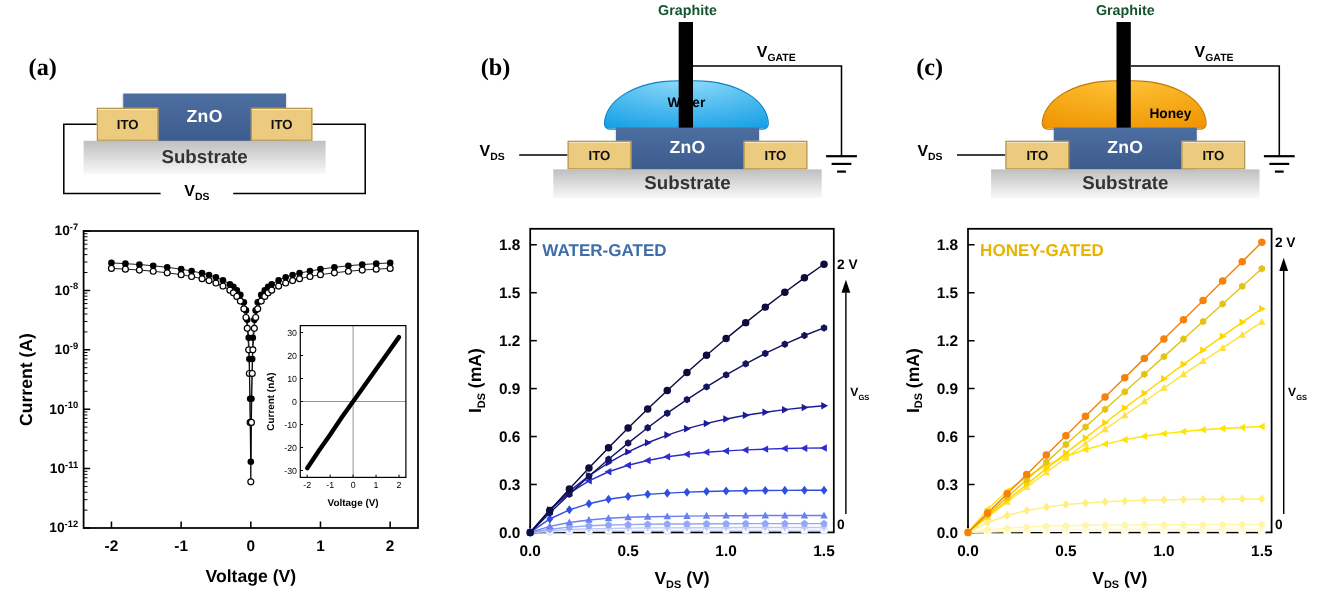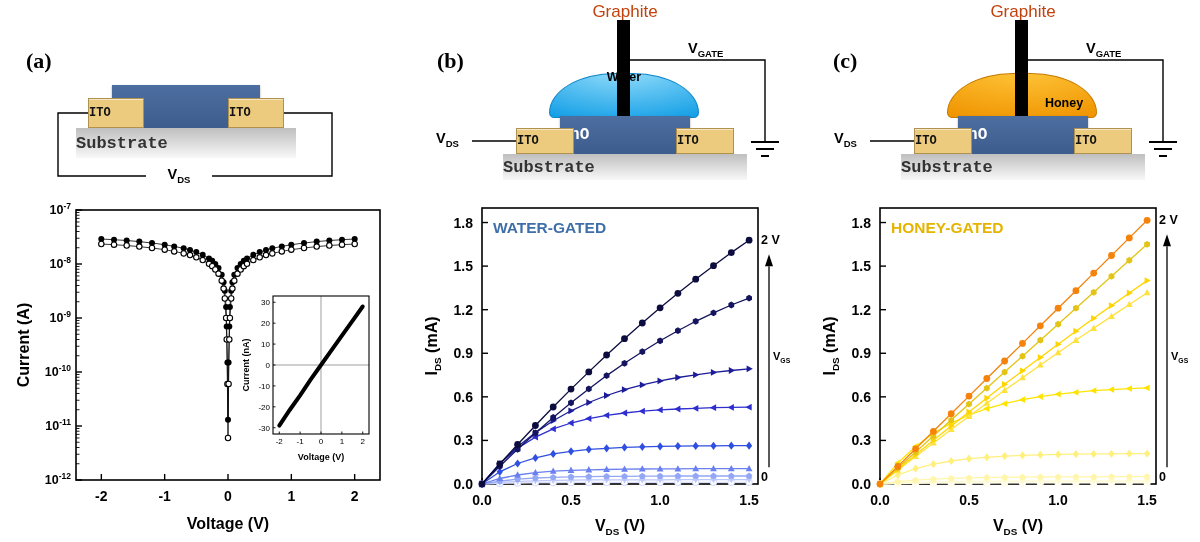--- a/index.html
+++ b/index.html
@@ -1,29 +1,29 @@
 <!DOCTYPE html>
 <html style="--zno: #3d5c8e; --ito: #eccb7e; --ito-border: #b0924e; --water-top: #9fe2fc; --water-bot: #149fe6; --honey-top: #ffc93e; --honey-bot: #f09400;"><head>
 <meta charset="utf-8">
 <style>
   *{margin:0;padding:0;box-sizing:border-box;}
   html,body{background:#fff;}
   body{width:1200px;height:542px;font-family:"Liberation Sans",sans-serif;overflow:hidden;}
   .stage{position:relative;width:1200px;height:542px;background:#fff;}
   .panel-label{position:absolute;font-family:"Liberation Serif",serif;font-weight:bold;font-size:22px;color:#000;}
-  .block{position:absolute;display:flex;align-items:center;font-family:Liberation Mono, monospace;}
+  .block{position:absolute;display:flex;align-items:center;justify-content:center;}
   .zno{background:linear-gradient(180deg,#4d6ea0,var(--zno,#3d5c8e));color:#fff;font-weight:bold;font-size:16px;letter-spacing:.3px;box-shadow:0 1px 2px rgba(0,0,0,.35);}
   .ito{background:var(--ito,#eccb7e);border:1px solid var(--ito-border,#b0924e);color:#111;font-weight:bold;font-size:12px;box-shadow:inset 0 1px 0 rgba(255,255,255,.55);}
   .substrate{background:linear-gradient(180deg,#bfbfbf,#f8f8f8);color:#333;font-weight:600;font-size:17px;}
   .dome{position:absolute;border-radius:50% 50% 6px 6px / 100% 100% 6px 6px;}
   .dome.water{background:radial-gradient(120% 170% at 50% -20%,var(--water-top,#9fe2fc) 0%,var(--water-bot,#149fe6) 80%);border:1px solid #0f86c8;}
   .dome.honey{background:radial-gradient(120% 170% at 50% -20%,var(--honey-top,#ffc93e) 0%,var(--honey-bot,#f09400) 80%);border:1px solid #c47a00;}
   .dome-label{position:absolute;text-align:center;font-weight:bold;font-size:12.5px;color:#000;}
   .rod{position:absolute;background:#000;}
-  .cap-label{position:absolute;text-align:center;font-weight:400;font-size:17px;color:#c2410c;}
+  .cap-label{position:absolute;text-align:center;font-weight:700;font-size:13px;color:#14532d;}
   .vlabel{position:absolute;font-weight:700;font-size:14.5px;color:#000;white-space:nowrap;}
   .vlabel sub{font-size:9.5px;}
   .wires{position:absolute;overflow:visible;}
   .wire{fill:none;stroke:#000;stroke-width:1.4;}
   .gnd{stroke:#000;stroke-width:2;}
   .chart{position:absolute;background:#fff;}
 </style>
 </head>
 <body>
 
@@ -58,21 +58,21 @@
     <path class="wire" d="M210 60 H345 V142"></path>
     <g>
       <line class="gnd" x1="331" y1="142" x2="359" y2="142"></line>
       <line class="gnd" x1="336" y1="149" x2="354" y2="149"></line>
       <line class="gnd" x1="341" y1="156" x2="349" y2="156"></line>
     </g>
   </svg>
   <div class="cap-label" style="left:560px;top:2px;width:130px;">Graphite</div>
   <div class="dome water" style="left:549px;top:73px;width:150px;height:45px;"></div>
   <div class="rod" style="left:617px;top:20px;width:13px;height:98px;"></div>
-  <div class="dome-label" style="left:549px;top:70px;width:150px;">Water</div>
+  <div class="dome-label" style="left:549px;top:86px;width:150px;">Water</div>
   <div class="block zno" style="left:560px;top:116px;width:130px;height:38px;">
     <span>ZnO</span>
   </div>
   <div class="block ito" style="left:516px;top:128px;width:58px;height:26px;">
     <span>ITO</span>
   </div>
   <div class="block ito" style="left:676px;top:128px;width:58px;height:26px;">
     <span>ITO</span>
   </div>
   <div class="block substrate" style="left:503px;top:154px;width:244px;height:26px;">

